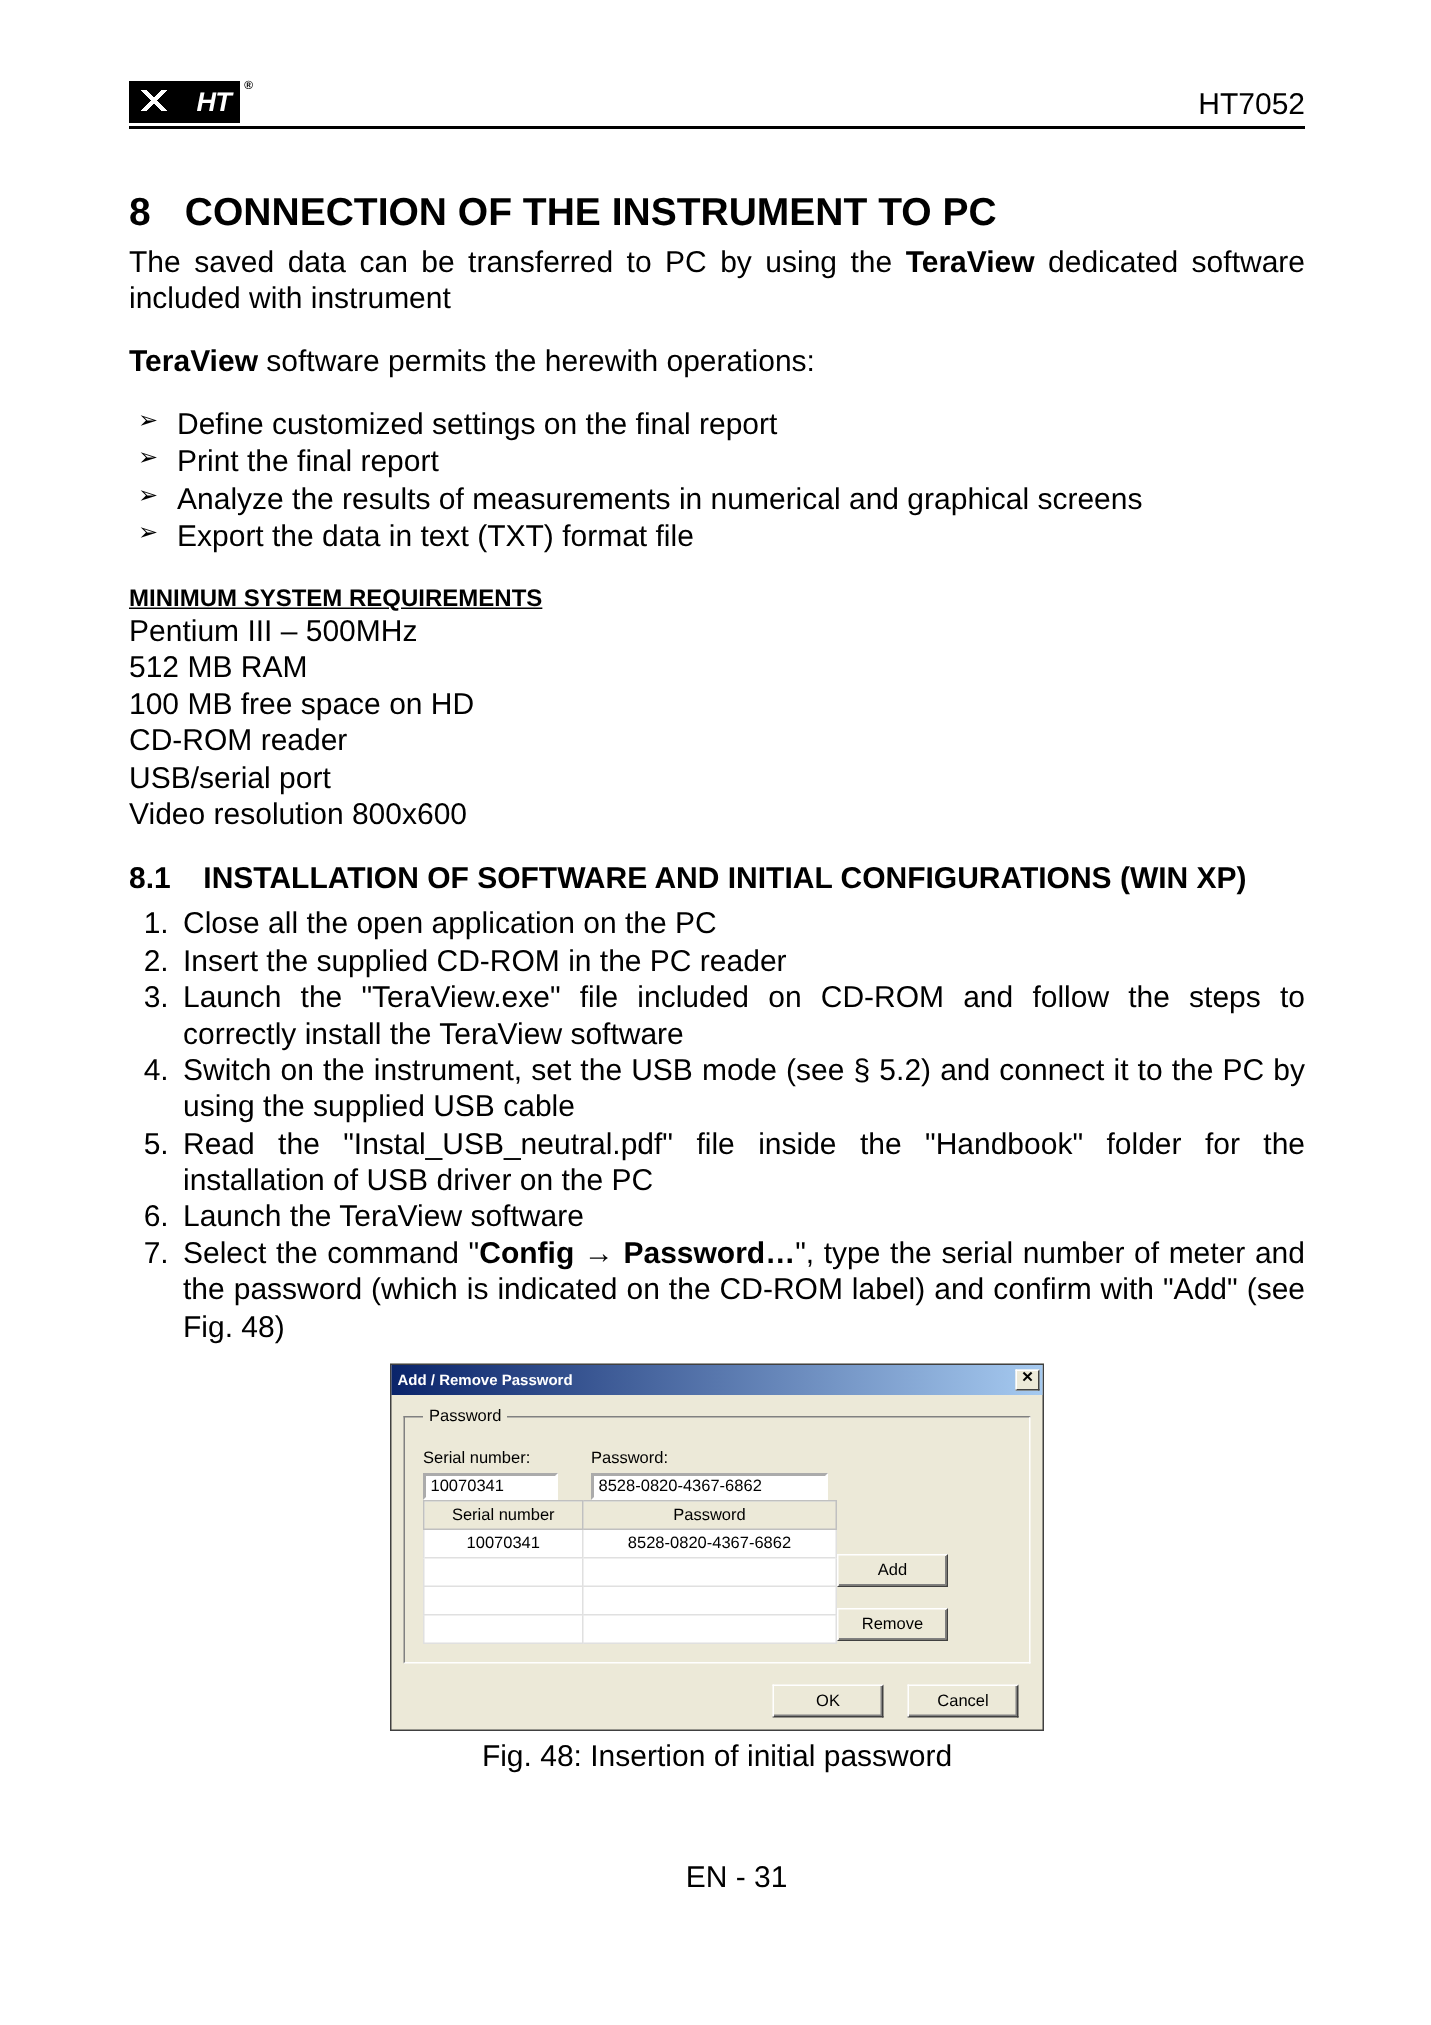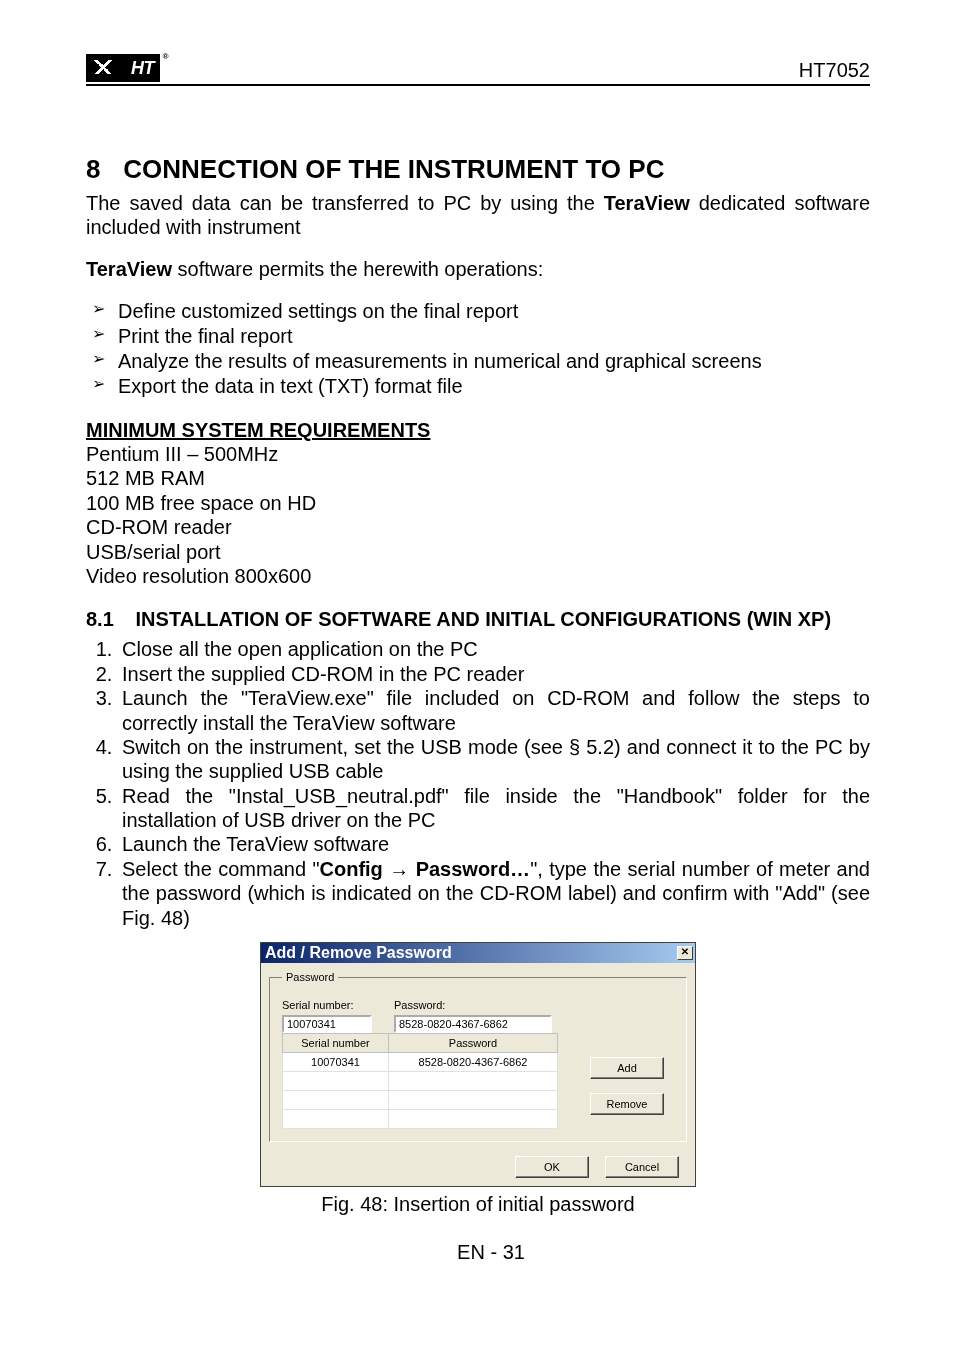--- a/index.html
+++ b/index.html
@@ -15,21 +15,21 @@
   .page {
     padding: 54px 84px 40px 86px;
     position: relative;
   }
   .header-row {
     display: flex;
     justify-content: space-between;
     align-items: flex-end;
     border-bottom: 2px solid #000;
     padding-bottom: 2px;
-    margin-bottom: 68px;
+    margin-bottom: 40px;
   }
   .logo {
     width: 74px;
     height: 28px;
     background: #000;
     color: #fff;
     position: relative;
     display: flex;
     align-items: center;
     justify-content: flex-end;
@@ -80,21 +80,21 @@
     position: relative;
   }
   .bullets li::before {
     content: "➢";
     position: absolute;
     left: 6px;
     top: 0;
     font-size: 16px;
   }
   .subhead {
-    font-size: 20px;
+    font-size: 16px;
     font-weight: bold;
     text-decoration: underline;
     margin: 0;
   }
   .reqs {
     font-size: 20px;
     line-height: 1.22;
     margin: 0 0 20px 0;
   }
   .sub-title {
@@ -133,21 +133,21 @@
     height: 20px;
     background: linear-gradient(to right, #0a246a, #a6caf0);
     display: flex;
     align-items: center;
     justify-content: space-between;
     padding: 0 2px 0 4px;
   }
   .titlebar-text {
     color: #fff;
     font-weight: bold;
-    font-size: 16px;
+    font-size: 10px;
   }
   .close-btn {
     width: 16px;
     height: 14px;
     background: #ece9d8;
     border: 1px solid #fff;
     border-right-color: #404040;
     border-bottom-color: #404040;
     font-size: 10px;
     line-height: 10px;
@@ -177,21 +177,21 @@
     height: 18px;
     padding: 0 3px;
     font-size: 11px;
     font-family: Tahoma, Arial, sans-serif;
   }
   .sn-input { width: 90px; }
   .pw-input { width: 158px; }
   .tablewrap {
     display: flex;
     align-items: flex-start;
-    gap: 32px;
+    gap: 0;
   }
   table.pwtable {
     border-collapse: collapse;
     background: #fff;
     width: 276px;
   }
   table.pwtable th {
     background: #ece9d8;
     border: 1px solid #c0c0c0;
     font-weight: normal;
@@ -206,21 +206,21 @@
     text-align: center;
     height: 19px;
     background: #fff;
   }
   table.pwtable tr.sel td { border-bottom: 1px dotted #606060; }
   table.pwtable td.empty { }
   .btncol {
     display: flex;
     flex-direction: column;
     gap: 14px;
-    margin-top: 24px;
+    margin-top: 36px;
   }
   .winbtn {
     width: 74px;
     height: 22px;
     background: #ece9d8;
     border: 1px solid #404040;
     border-top-color: #fff;
     border-left-color: #fff;
     box-shadow: inset -1px -1px 0 #808080;
     font-size: 11px;

